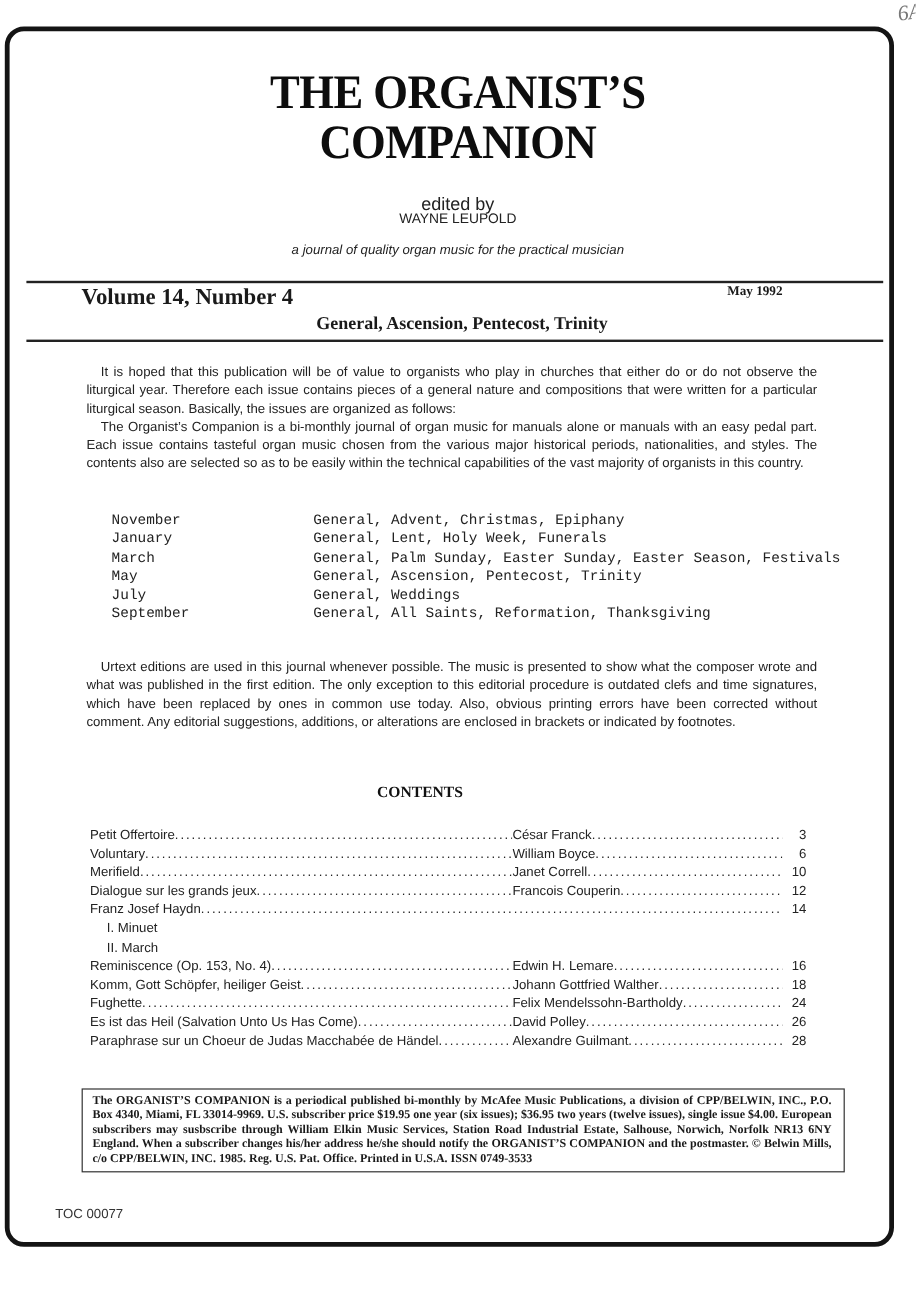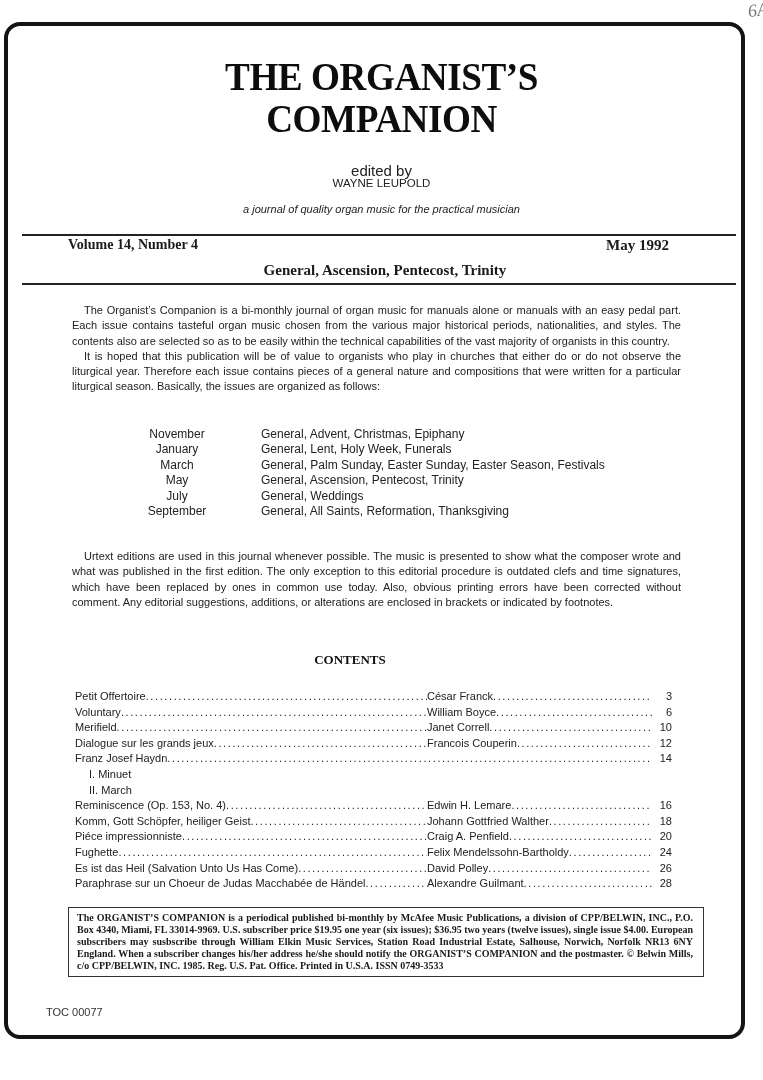--- a/index.html
+++ b/index.html
@@ -29,39 +29,39 @@
     font-family: "Liberation Sans", sans-serif; font-size: 11.5px; color: #222;
   }
   .tagline {
     position: absolute; left: 0; width: 763px; top: 203px; text-align: center;
     font-family: "Liberation Sans", sans-serif; font-style: italic; font-size: 11px; color: #222;
   }
   .rule { position: absolute; left: 22px; width: 714px; height: 0; border-top: 2px solid #222; }
   .rule.top { top: 234px; }
   .rule.bottom { top: 283px; }
   .volume {
-    position: absolute; left: 68px; top: 237px; font-weight: bold; font-size: 14px; color: #1a1a1a;
+    position: absolute; left: 68px; top: 237px; font-weight: bold; font-size: 19px; color: #1a1a1a;
   }
   .date {
-    position: absolute; left: 606px; top: 237px; font-weight: bold; font-size: 15px; color: #1a1a1a;
+    position: absolute; left: 606px; top: 237px; font-weight: bold; font-size: 11px; color: #1a1a1a;
   }
   .season {
     position: absolute; left: 0; width: 770px; top: 262px; text-align: center;
     font-weight: bold; font-size: 15px; color: #1a1a1a;
   }
   .body-text {
     position: absolute; left: 72px; width: 609px;
     font-family: "Liberation Sans", sans-serif; font-size: 11px; line-height: 15.3px; color: #222;
     text-align: justify;
   }
   .body-text p { margin: 0; text-indent: 12px; }
   .intro { top: 303px; }
   .schedule {
-    position: absolute; left: 93px; top: 427px; font-family: Liberation Sans, sans-serif;
-    font-size: 12px; line-height: 15.4px; color: #222; text-align: center;
+    position: absolute; left: 93px; top: 427px; font-family: Liberation Mono, monospace;
+    font-size: 12px; line-height: 15.4px; color: #222;
   }
   .schedule .row { display: flex; }
   .schedule .month { width: 168px; }
   .urtext { top: 549px; }
   .contents-heading {
     position: absolute; left: 0; width: 700px; top: 652px; text-align: center;
     font-weight: bold; font-size: 13px; color: #111;
   }
   .toc {
     position: absolute; left: 75px; top: 689px; width: 597px;
@@ -99,22 +99,22 @@
 <div class="editor">WAYNE LEUPOLD</div>
 <div class="tagline">a journal of quality organ music for the practical musician</div>
 
 <div class="rule top"></div>
 <div class="volume">Volume 14, Number 4</div>
 <div class="date">May 1992</div>
 <div class="season">General, Ascension, Pentecost, Trinity</div>
 <div class="rule bottom"></div>
 
 <div class="body-text intro">
+  <p>It is hoped that this publication will be of value to organists who play in churches that either do or do not observe the liturgical year. Therefore each issue contains pieces of a general nature and compositions that were written for a particular liturgical season. Basically, the issues are organized as follows:</p>
   <p>The Organist’s Companion is a bi-monthly journal of organ music for manuals alone or manuals with an easy pedal part. Each issue contains tasteful organ music chosen from the various major historical periods, nationalities, and styles. The contents also are selected so as to be easily within the technical capabilities of the vast majority of organists in this country.</p>
-  <p>It is hoped that this publication will be of value to organists who play in churches that either do or do not observe the liturgical year. Therefore each issue contains pieces of a general nature and compositions that were written for a particular liturgical season. Basically, the issues are organized as follows:</p>
 </div>
 
 <div class="schedule" id="schedule">
     <div class="row">
       <span class="month">November</span>
       <span>General, Advent, Christmas, Epiphany</span>
     </div>
     <div class="row">
       <span class="month">January</span>
       <span>General, Lent, Holy Week, Funerals</span>
@@ -213,31 +213,20 @@
         <span class="dots"></span>
       </div>
       <div class="col2">
         <span>Johann Gottfried Walther</span>
         <span class="dots"></span>
         <span class="page">18</span>
       </div>
     </div>
     <div class="entry">
       <div class="col1">
-        <span>Piéce impressionniste</span>
-        <span class="dots"></span>
-      </div>
-      <div class="col2">
-        <span>Craig A. Penfield</span>
-        <span class="dots"></span>
-        <span class="page">20</span>
-      </div>
-    </div>
-    <div class="entry">
-      <div class="col1">
         <span>Fughette</span>
         <span class="dots"></span>
       </div>
       <div class="col2">
         <span>Felix Mendelssohn-Bartholdy</span>
         <span class="dots"></span>
         <span class="page">24</span>
       </div>
     </div>
     <div class="entry">

